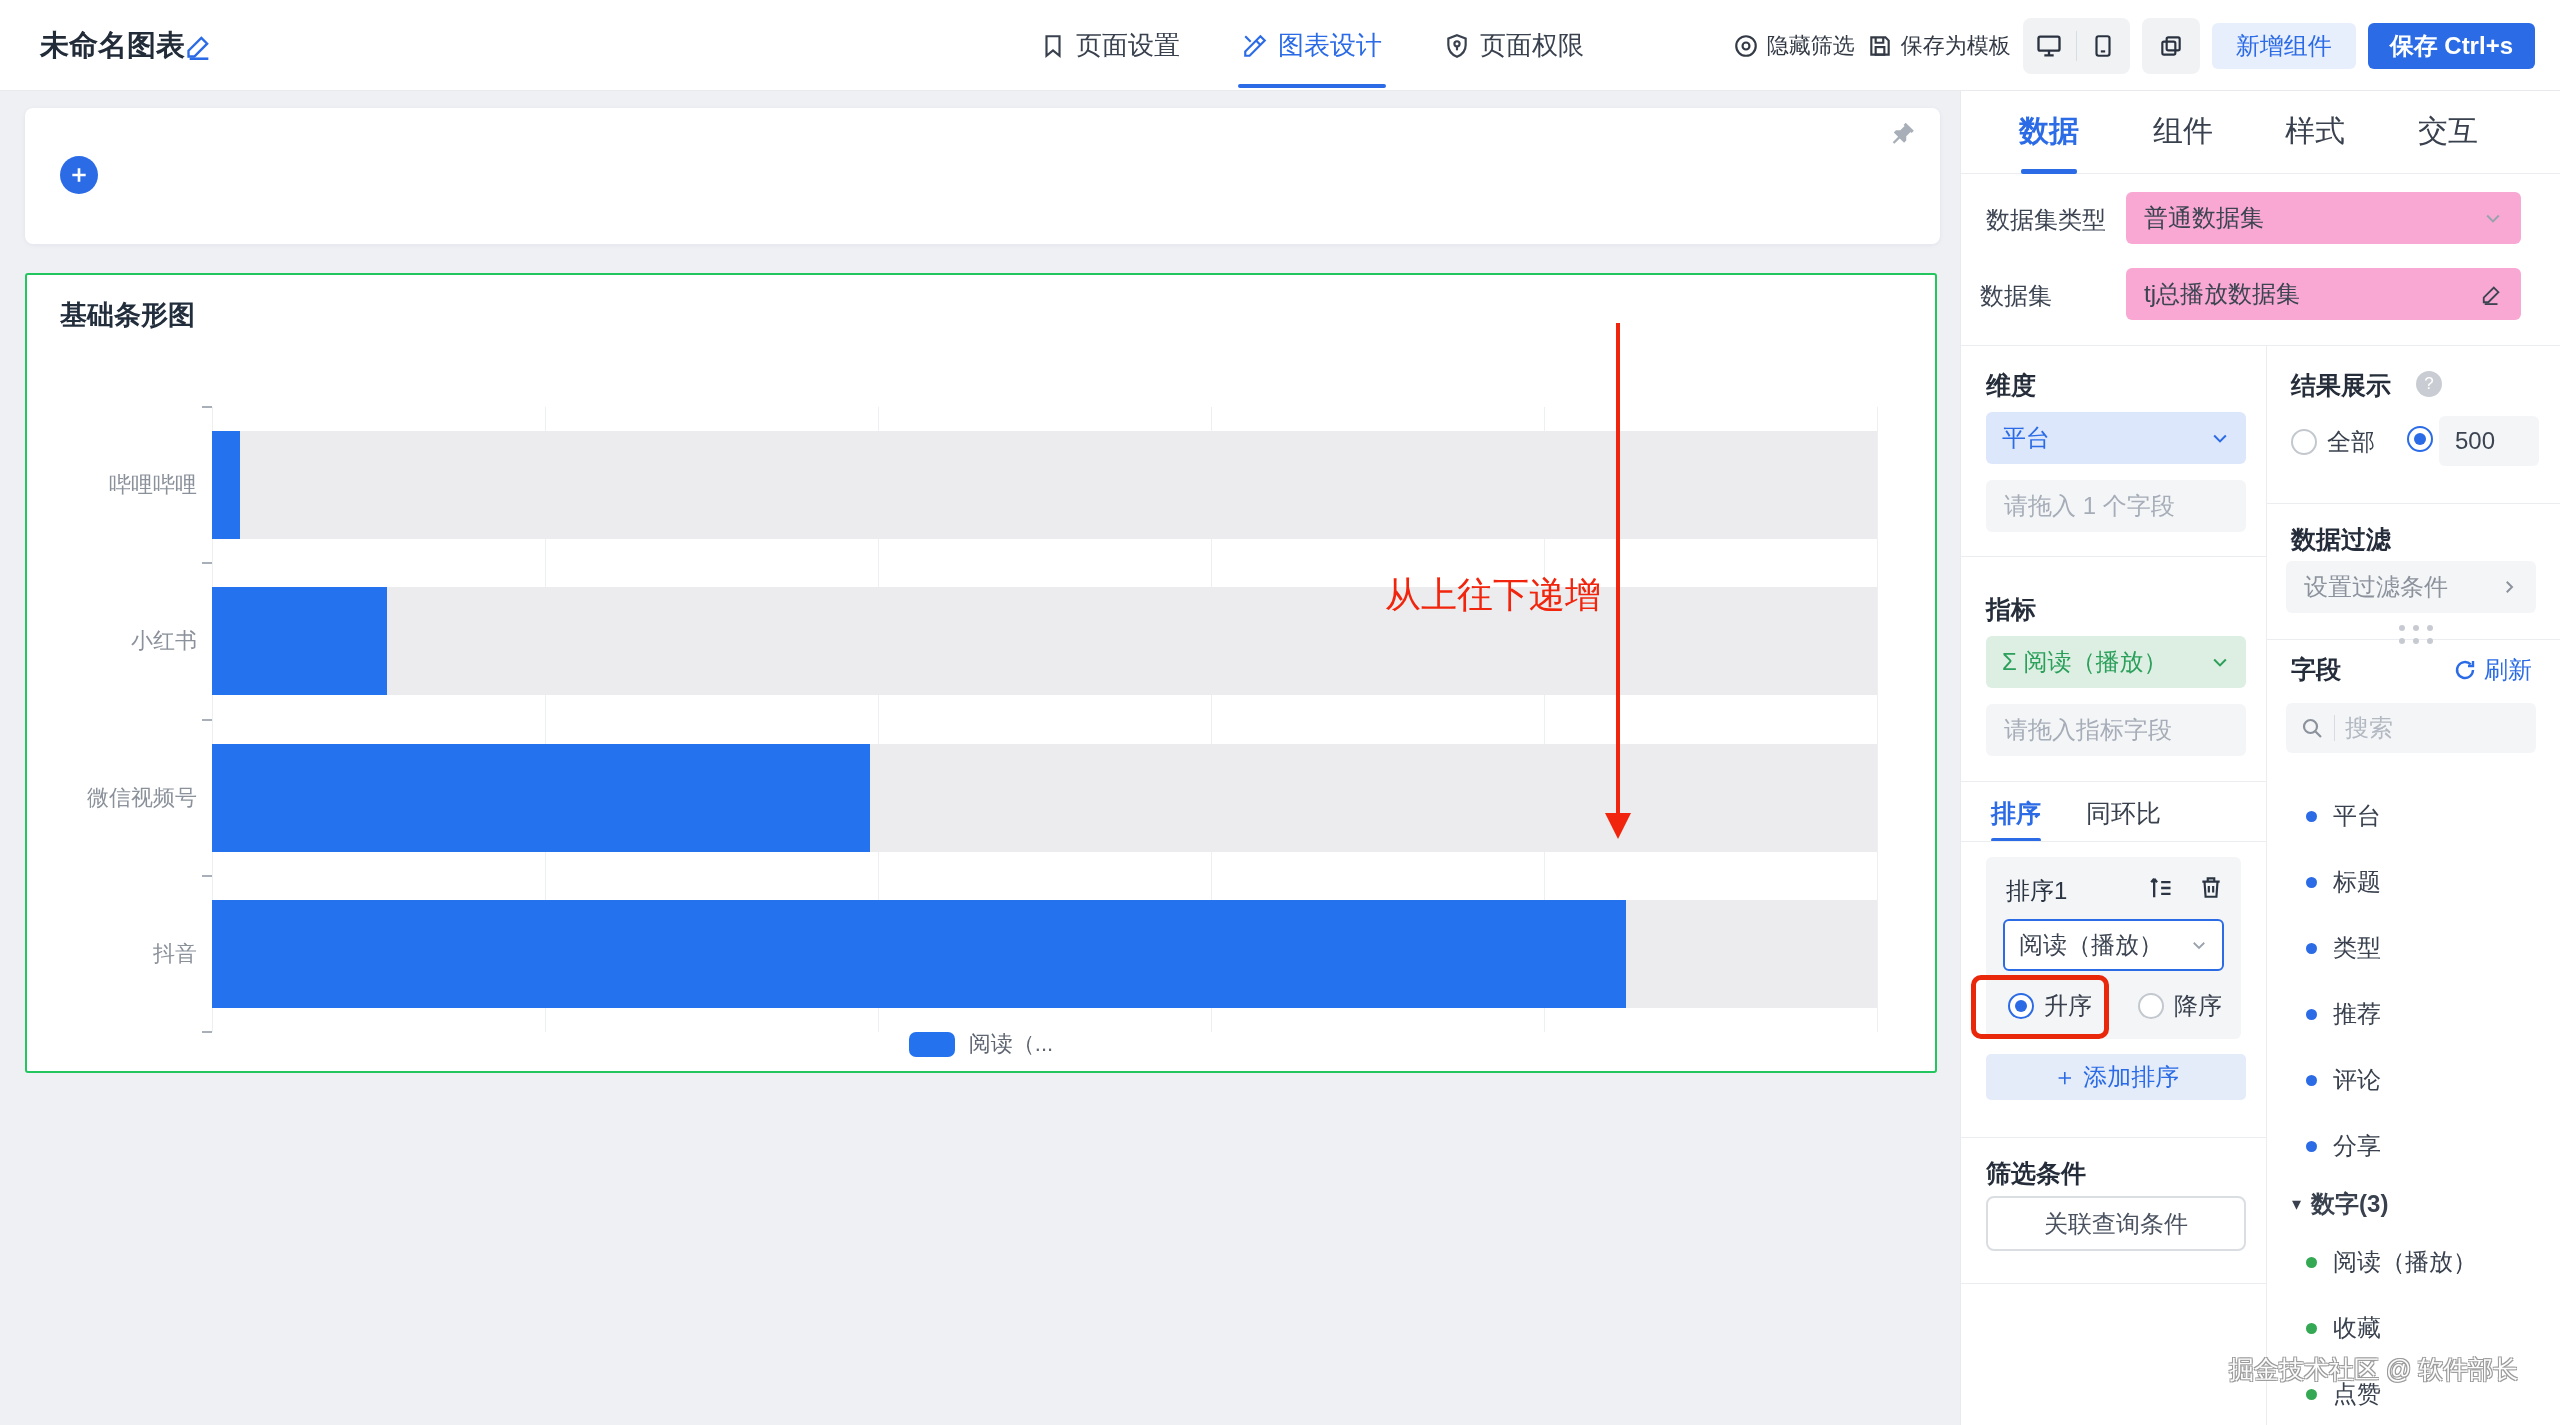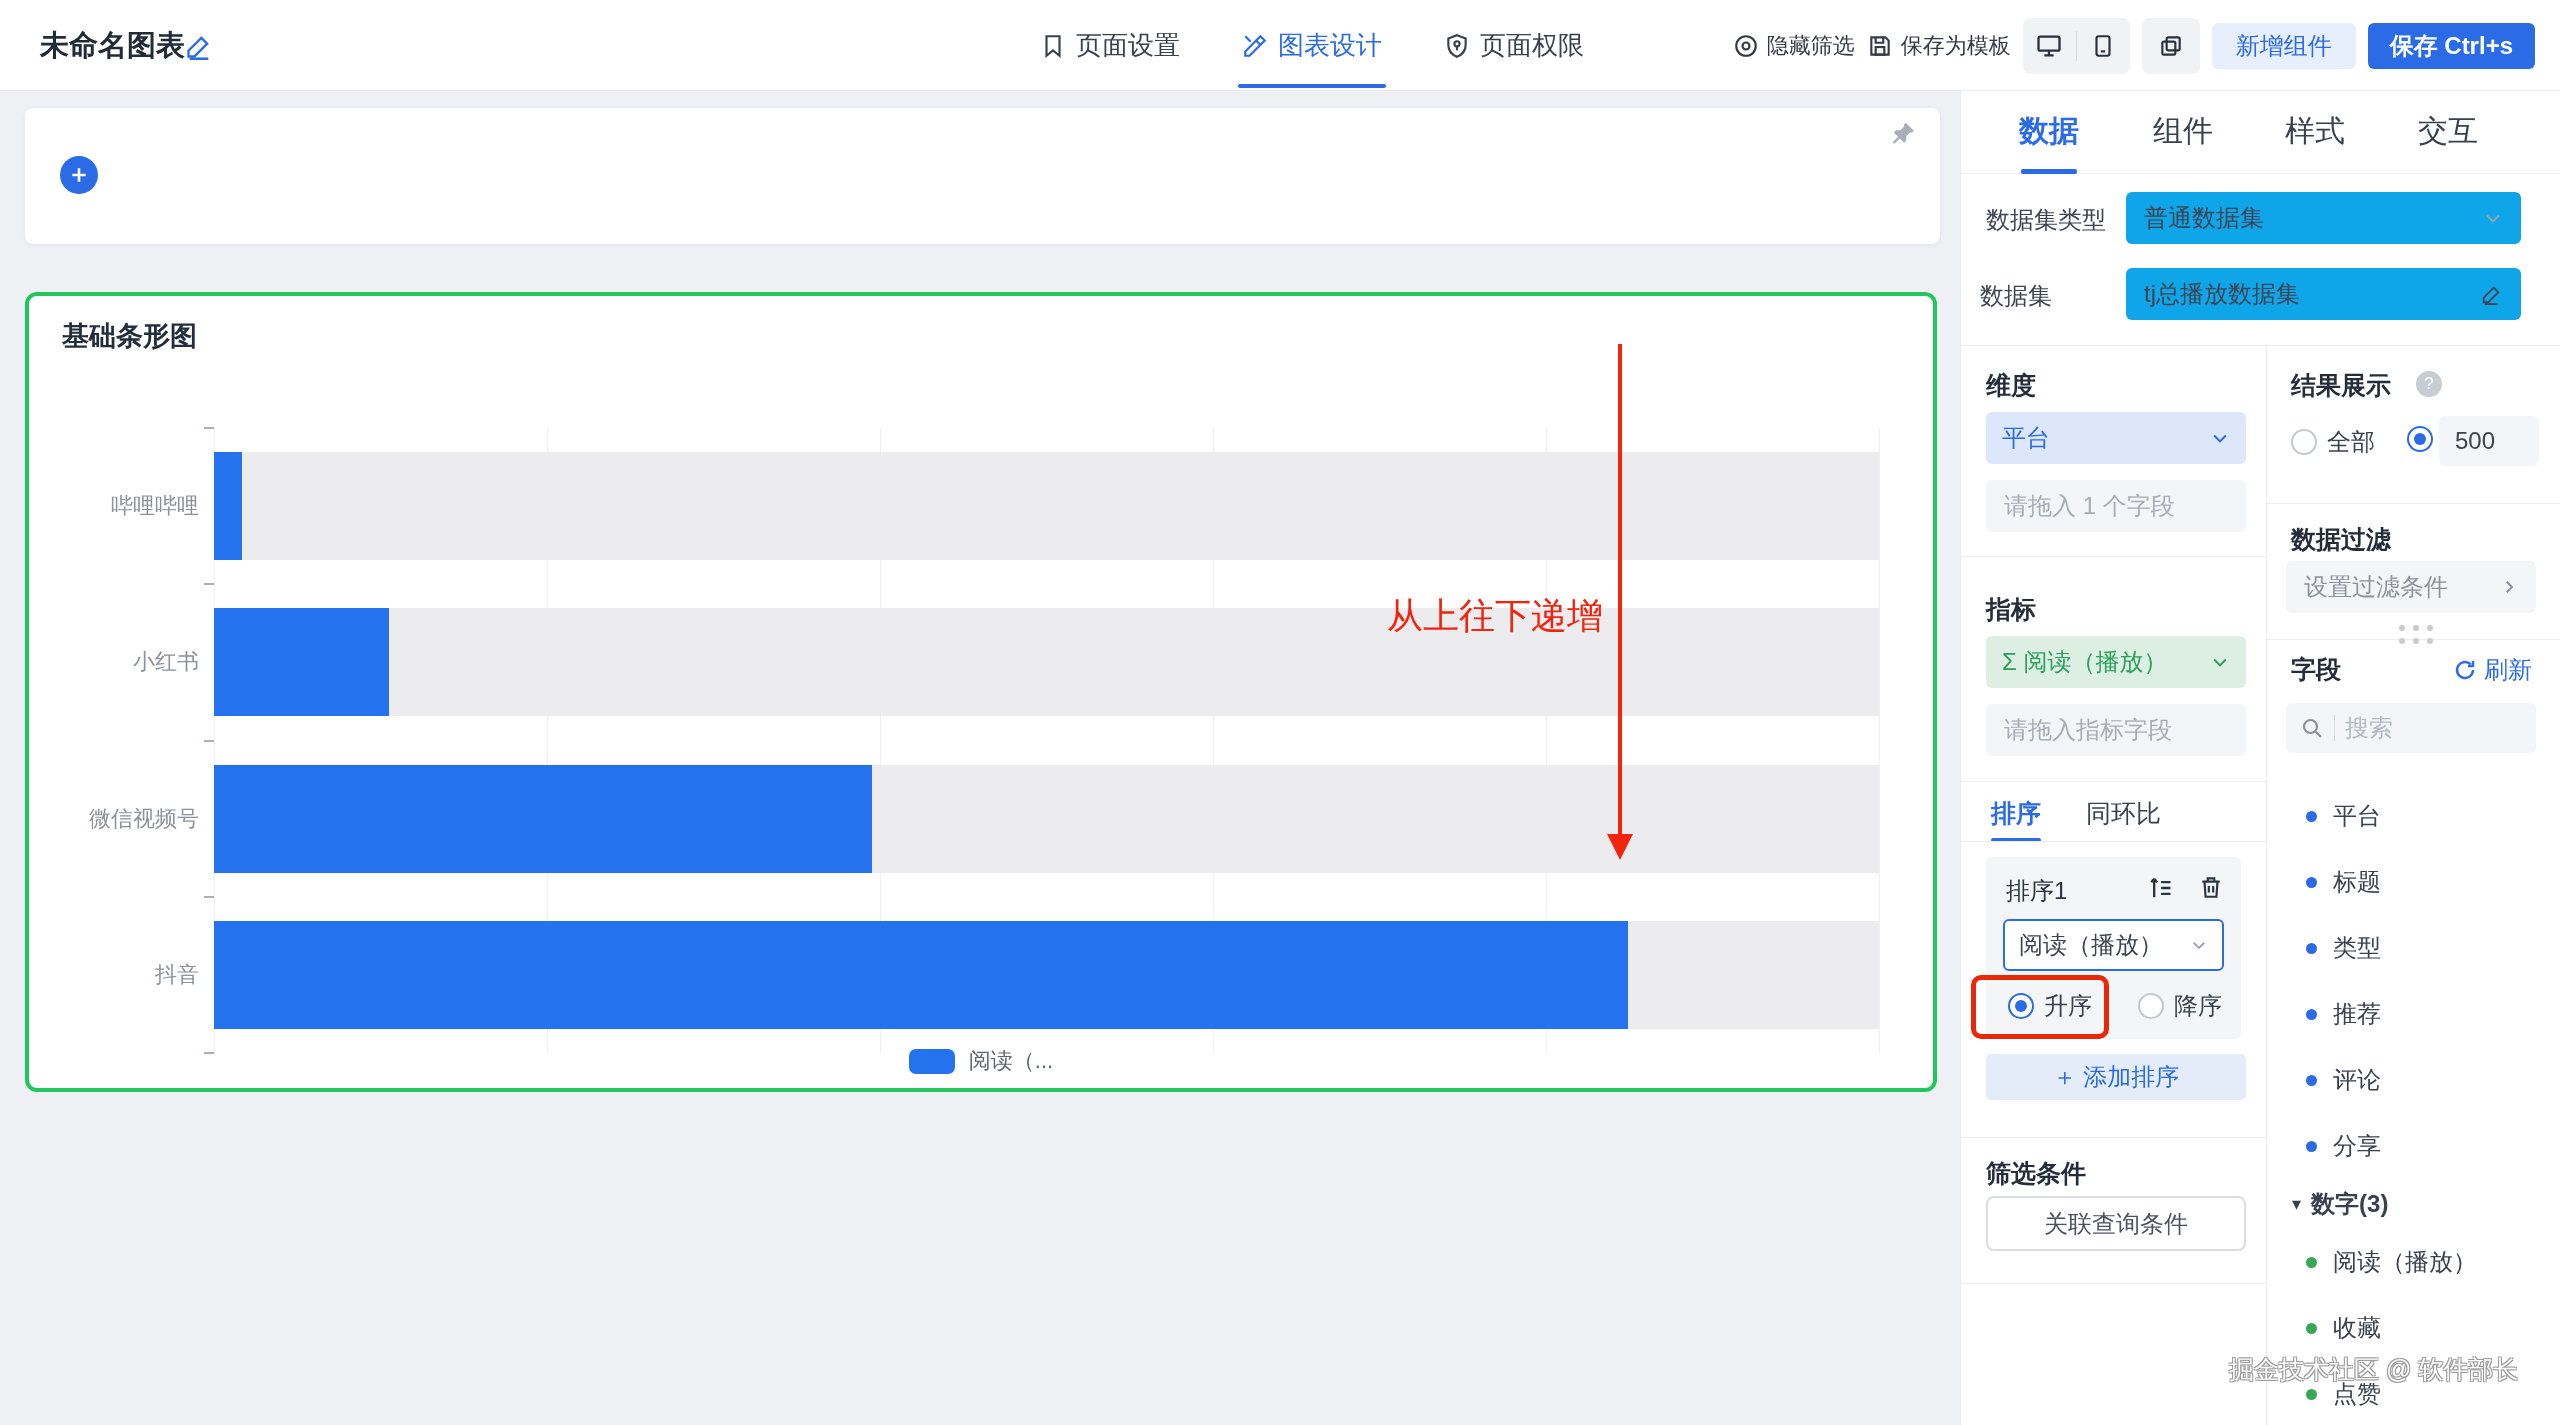--- a/index.html
+++ b/index.html
@@ -23,21 +23,21 @@
   .pillbtn { width:58px; height:56px; background:#f1f2f4; border-radius:8px; display:flex; align-items:center; justify-content:center; }
   .btn-light { height:46px; padding:0 24px; background:#e7eefc; color:#2b6be6; font-size:24px; border:none; border-radius:6px; cursor:pointer; }
   .btn-primary { height:46px; padding:0 22px; background:#2b6be6; color:#fff; font-size:24px; font-weight:600; border:none; border-radius:6px; cursor:pointer; }
 
   
   .canvas { position:absolute; left:0; top:91px; width:1960px; height:1334px; background:#eef0f4; }
   .filter-card { position:absolute; left:25px; top:17px; width:1915px; height:136px; background:#fff; border-radius:8px; box-shadow:0 1px 5px rgba(30,40,60,.06); }
   .plus-btn { position:absolute; left:35px; top:48px; width:38px; height:38px; border-radius:50%; background:#2b6be6; color:#fff; display:flex; align-items:center; justify-content:center; cursor:pointer; }
   .pin { position:absolute; right:24px; top:12px; color:#a8afb8; }
 
-  .chart-card { position:absolute; left:25px; top:201px; width:1912px; height:800px; background:#fff; border:4px solid #22c55e; border-radius:12px; }
+  .chart-card { position:absolute; left:25px; top:182px; width:1912px; height:800px; background:#fff; border:2px solid #22c55e; border-radius:3px; }
   .chart-title { position:absolute; left:33px; top:22px; font-size:27px; font-weight:700; color:#232e3d; }
   .plot { position:absolute; left:185px; top:132px; width:1665px; height:625px; }
   .gridline { position:absolute; top:0; bottom:0; width:1px; background:#edeff1; }
   .tick { position:absolute; left:-10px; width:10px; height:2px; background:#a9afb9; }
   .crow { position:absolute; left:0; width:100%; height:156px; }
   .clabel { position:absolute; left:-190px; width:175px; text-align:right; font-size:22px; color:#8b919b; top:50%; transform:translateY(-50%); }
   .ctrack { position:absolute; left:0; top:24px; height:108px; width:100%; background:#ececee; }
   .cbar { position:absolute; left:0; top:0; height:108px; background:#2472ed; }
   .legend { position:absolute; left:0; right:0; bottom:12px; display:flex; align-items:center; justify-content:center; gap:14px; }
   .legend-swatch { width:46px; height:25px; border-radius:7px; background:#2472ed; }
@@ -46,21 +46,21 @@
   .arrow-line { position:absolute; left:1589px; top:48px; width:4px; height:492px; background:#f1250d; }
   .arrow-head { position:absolute; left:1578px; top:538px; width:0; height:0; border-left:13px solid transparent; border-right:13px solid transparent; border-top:26px solid #f1250d; }
 
   
   .panel { position:absolute; left:1960px; top:91px; width:600px; height:1334px; background:#fff; border-left:1px solid #e8eaed; overflow:hidden; }
   .panel-tabs { position:absolute; left:0; top:0; width:600px; height:83px; border-bottom:1px solid #ebedf0; }
   .ptab { position:absolute; top:0; height:83px; line-height:80px; font-size:30px; color:#39414e; cursor:pointer; }
   .ptab.active { color:#2b6be6; font-weight:700; }
   .ptab.active::after { content:""; position:absolute; left:2px; right:2px; bottom:0; height:5px; background:#2b6be6; border-radius:2px; }
   .flabel { position:absolute; font-size:24px; color:#3c4452; }
-  .select-box { position:absolute; height:52px; background:#0ea5e9; border-radius:6px; display:flex; align-items:center; padding:0 18px; font-size:24px; color:#3c4452; cursor:pointer; }
+  .select-box { position:absolute; height:52px; background:#f9a8d4; border-radius:6px; display:flex; align-items:center; padding:0 18px; font-size:24px; color:#3c4452; cursor:pointer; }
   .select-box .grow { flex:1; }
   .hline { position:absolute; height:1px; background:#ebedf0; }
   .vline { position:absolute; width:1px; background:#ebedf0; }
   .sec-title { position:absolute; font-size:25px; font-weight:700; color:#252d3a; }
   .pill { position:absolute; left:25px; width:260px; height:52px; border-radius:6px; display:flex; align-items:center; padding:0 16px; font-size:24px; cursor:pointer; }
   .pill .grow { flex:1; }
   .pill.dim { background:#dce7fb; color:#2b6be6; }
   .pill.measure { background:#ddeee3; color:#2ba05a; }
   .drop-hint { position:absolute; left:25px; width:260px; height:52px; background:#f4f5f7; border-radius:6px; display:flex; align-items:center; padding:0 18px; font-size:24px; color:#a6adb8; }
   .subtab { position:absolute; font-size:25px; color:#39414e; cursor:pointer; }

